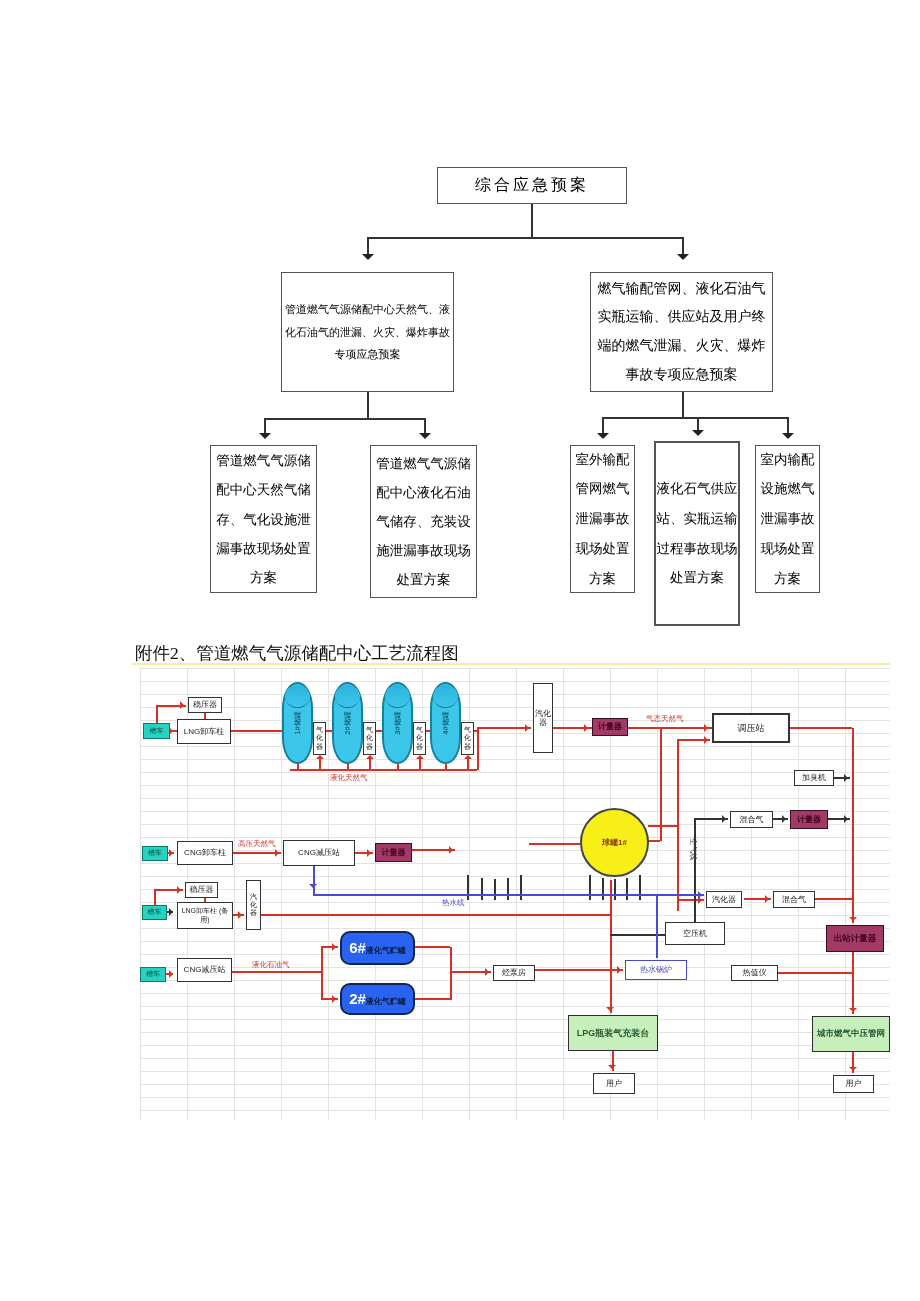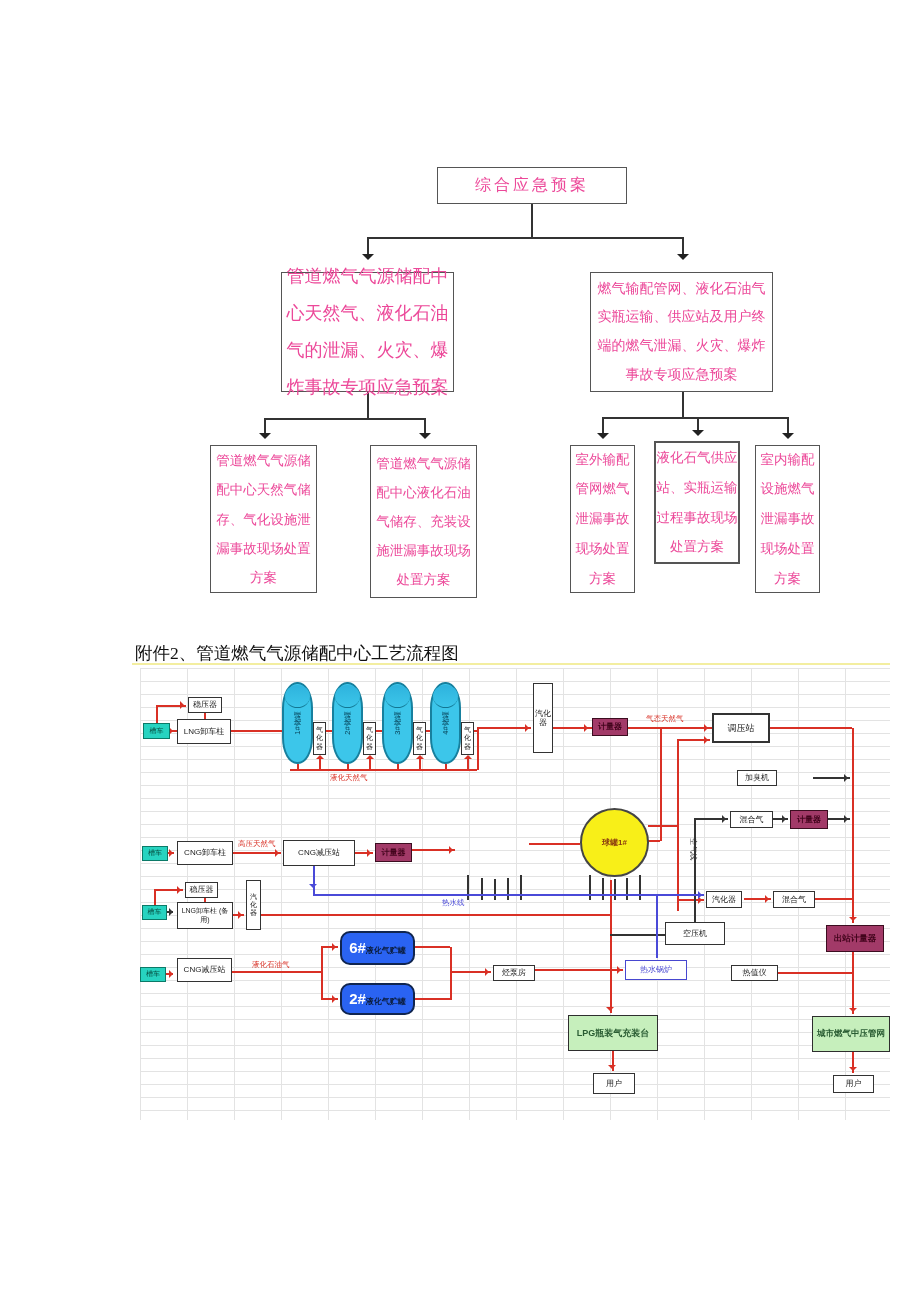--- a/index.html
+++ b/index.html
@@ -1,21 +1,21 @@
 <!DOCTYPE html>
 <html><head>
 <meta charset="utf-8">
 <style>
   html,body{margin:0;padding:0;background:#fff;}
   #page{position:relative;width:920px;height:1301px;background:#fff;overflow:hidden;
         font-family:"Liberation Sans",sans-serif;}
   
   .ob{position:absolute;box-sizing:border-box;border:1.6px solid #555;background:#fff;
       display:flex;align-items:center;justify-content:center;text-align:center;
-      font-family:"Liberation Serif",serif;color:#ec4899;z-index:2;}
+      font-family:"Liberation Serif",serif;color:#000000;z-index:2;}
   .oln{position:absolute;background:#333;z-index:1;}
   .oar{position:absolute;width:0;height:0;border:6px solid transparent;border-top-color:#222;z-index:1;}
   .cap{position:absolute;font-family:"Liberation Serif",serif;color:#111;}
   
   #flow{position:absolute;left:140px;top:668px;width:750px;height:452px;background:#fff;
         background-image:linear-gradient(#e3e3e3 1px,transparent 1px),
                          linear-gradient(90deg,#e3e3e3 1px,transparent 1px);
         background-size:47px 13px;}
   .n{position:absolute;box-sizing:border-box;display:flex;align-items:center;justify-content:center;
      text-align:center;background:#fff;border:1.5px solid #333;font-size:8px;line-height:1.15;
@@ -54,21 +54,21 @@
       <span>综合应急预案</span>
     </div>
 
   <div class="oln" style="left:531px;top:204px;width:1.6px;height:33px;"></div>
   <div class="oln" style="left:367px;top:237px;width:316px;height:1.6px;"></div>
   <div class="oln" style="left:367px;top:237px;width:1.6px;height:22px;"></div>
   <div class="oln" style="left:682px;top:237px;width:1.6px;height:22px;"></div>
   <div class="oar" style="left:362px;top:254px;"></div>
   <div class="oar" style="left:677px;top:254px;"></div>
 
-  <div class="ob" style="left:281px;top:272px;width:173px;height:120px;font-size:18px;line-height:2.05;padding:2px;">
+  <div class="ob" style="left:281px;top:272px;width:173px;height:120px;font-size:11px;line-height:2.05;padding:2px;">
       <span>管道燃气气源储配中心天然气、液化石油气的泄漏、火灾、爆炸事故专项应急预案</span>
     </div>
   <div class="ob" style="left:590px;top:272px;width:183px;height:120px;font-size:14px;line-height:2.05;padding:2px;">
       <span>燃气输配管网、液化石油气实瓶运输、供应站及用户终端的燃气泄漏、火灾、爆炸事故专项应急预案</span>
     </div>
 
   <div class="oln" style="left:367px;top:392px;width:1.6px;height:26px;"></div>
   <div class="oln" style="left:264px;top:418px;width:161px;height:1.6px;"></div>
   <div class="oln" style="left:264px;top:418px;width:1.6px;height:19px;"></div>
   <div class="oln" style="left:424px;top:418px;width:1.6px;height:19px;"></div>
@@ -86,21 +86,21 @@
 
   <div class="ob" style="left:210px;top:445px;width:107px;height:148px;font-size:13.5px;line-height:2.15;padding:2px;">
       <span>管道燃气气源储配中心天然气储存、气化设施泄漏事故现场处置方案</span>
     </div>
   <div class="ob" style="left:370px;top:445px;width:107px;height:153px;font-size:13.5px;line-height:2.15;padding:2px;">
       <span>管道燃气气源储配中心液化石油气储存、充装设施泄漏事故现场处置方案</span>
     </div>
   <div class="ob" style="left:570px;top:445px;width:65px;height:148px;font-size:13.5px;line-height:2.2;padding:2px;">
       <span>室外输配管网燃气泄漏事故现场处置方案</span>
     </div>
-  <div class="ob" style="left:654px;top:441px;width:86px;height:123px;font-size:13.5px;line-height:2.2;border-width:2.2px;padding:0;">
+  <div class="ob" style="left:654px;top:441px;width:86px;height:185px;font-size:13.5px;line-height:2.2;border-width:2.2px;padding:0;">
       <span>液化石气供应站、实瓶运输过程事故现场处置方案</span>
     </div>
   <div class="ob" style="left:755px;top:445px;width:65px;height:148px;font-size:13.5px;line-height:2.2;padding:2px;">
       <span>室内输配设施燃气泄漏事故现场处置方案</span>
     </div>
 
   <div class="cap" style="left:135px;top:641px;font-size:17.5px;">附件2、管道燃气气源储配中心工艺流程图</div>
   <div style="position:absolute;left:132px;top:663px;width:758px;height:2px;background:#f3eea0;"></div>
 
   <div id="flow">
@@ -259,24 +259,24 @@
     <div class="n vstack" style="left:321px;top:54px;width:13px;height:33px;">
         <span>气化器</span>
       </div>
 
     <div class="n vstack" style="left:393px;top:15px;width:20px;height:70px;font-size:8px;">
         <span>汽化器</span>
       </div>
     <div class="n mb" style="left:452px;top:50px;width:36px;height:18px;">
         <span>计量器</span>
       </div>
-    <div class="n" style="left:572px;top:45px;width:58px;height:30px;font-size:9px;border-width:2px;">
+    <div class="n" style="left:572px;top:45px;width:78px;height:30px;font-size:9px;border-width:2px;">
         <span>调压站</span>
       </div>
-    <div class="n" style="left:597px;top:102px;width:40px;height:16px;">
+    <div class="n" style="left:654px;top:102px;width:40px;height:16px;">
         <span>加臭机</span>
       </div>
     <div class="n" style="left:590px;top:143px;width:43px;height:17px;">
         <span>混合气</span>
       </div>
     <div class="n mb" style="left:650px;top:142px;width:38px;height:19px;">
         <span>计量器</span>
       </div>
 
     <div class="n tb" style="left:2px;top:178px;width:26px;height:15px;">

